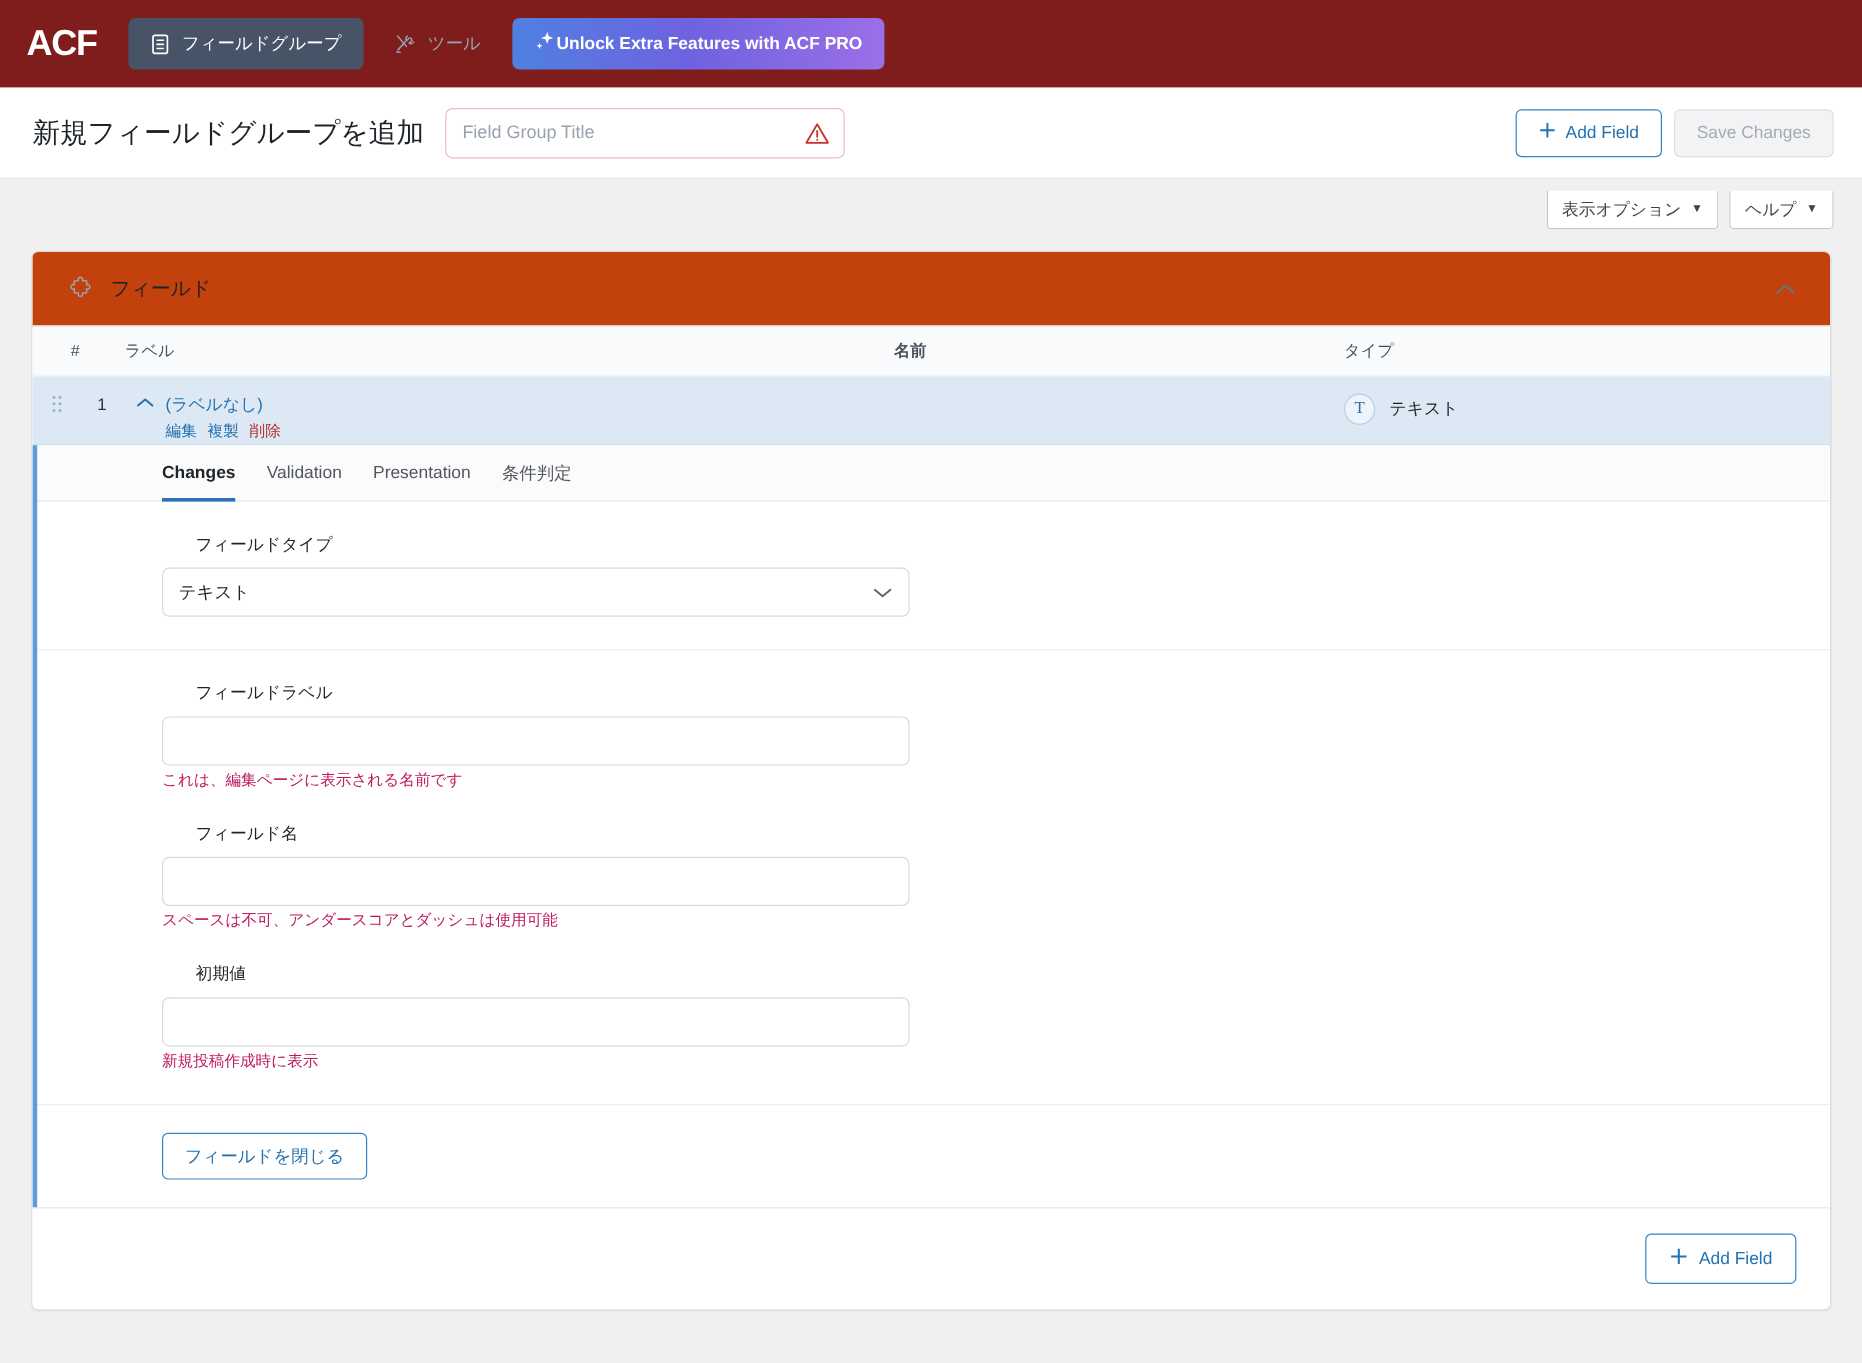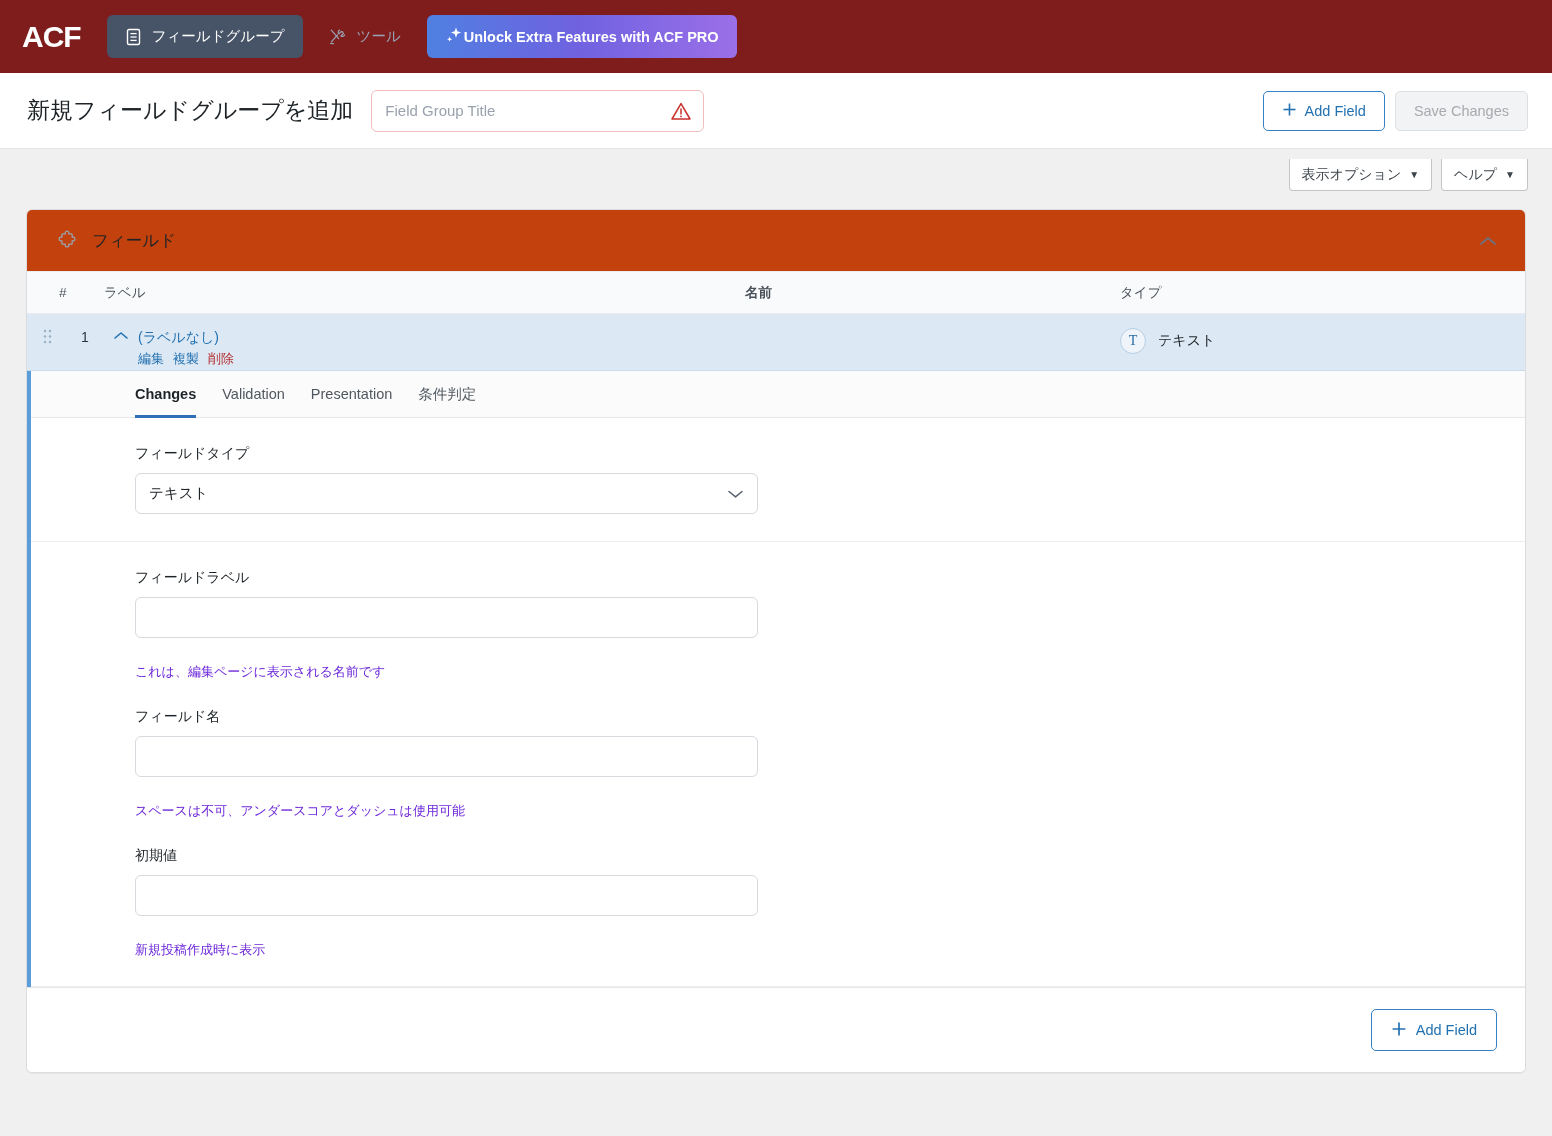--- a/index.html
+++ b/index.html
@@ -309,20 +309,21 @@
 
   .section {
     padding: 27px 0 27px 108px;
     border-bottom: 1px solid #ebedef;
   }
   .field-label {
     display: block;
     font-size: 14px;
     color: #1d2327;
     margin-bottom: 10px;
+    margin-left: 28px;
   }
   .input-box {
     width: 623px;
     height: 41px;
     border: 1px solid #d6d9de;
     border-radius: 6px;
     background: #fff;
     padding: 0 13px;
     font-size: 14.5px;
     font-family: "Liberation Sans", sans-serif;
@@ -342,23 +343,23 @@
     border: 1px solid #d6d9de;
     border-radius: 6px;
     background: #fff;
     display: flex; align-items: center;
     padding: 0 13px;
     font-size: 14.5px;
     color: #1d2327;
     cursor: pointer;
   }
   .hint {
-    margin-top: 25px;
+    margin-top: 3px;
     font-size: 13px;
-    color: #6d28d9;
+    color: #be185d;
   }
   .stack-gap { margin-bottom: 27px; }
   .close-row { padding: 23px 0 23px 108px; }
   .btn-outline {
     height: 39px;
     padding: 0 18px;
     border: 1px solid #3582c4;
     border-radius: 5px;
     background: #fff;
     color: #2271b1;
@@ -581,20 +582,25 @@
           <div class="hint">スペースは不可、アンダースコアとダッシュは使用可能</div>
         </div>
 
         <div>
           <label class="field-label">初期値</label>
           <input class="input-box" type="text" style="">
           <div class="hint">新規投稿作成時に表示</div>
         </div>
       </div>
 
+      <div class="close-row">
+        <button class="btn-outline">
+          <span>フィールドを閉じる</span>
+        </button>
+      </div>
     </div>
   </div>
 
   <div class="panel-footer">
     <button class="btn-add-field-bottom">
       <span>
         <svg width="16" height="16" viewBox="0 0 16 16">
             <line x1="8" y1="1.6" x2="8" y2="14.4" stroke="#2271b1" stroke-width="1.7"></line>
             <line x1="1.6" y1="8" x2="14.4" y2="8" stroke="#2271b1" stroke-width="1.7"></line>
           </svg>

